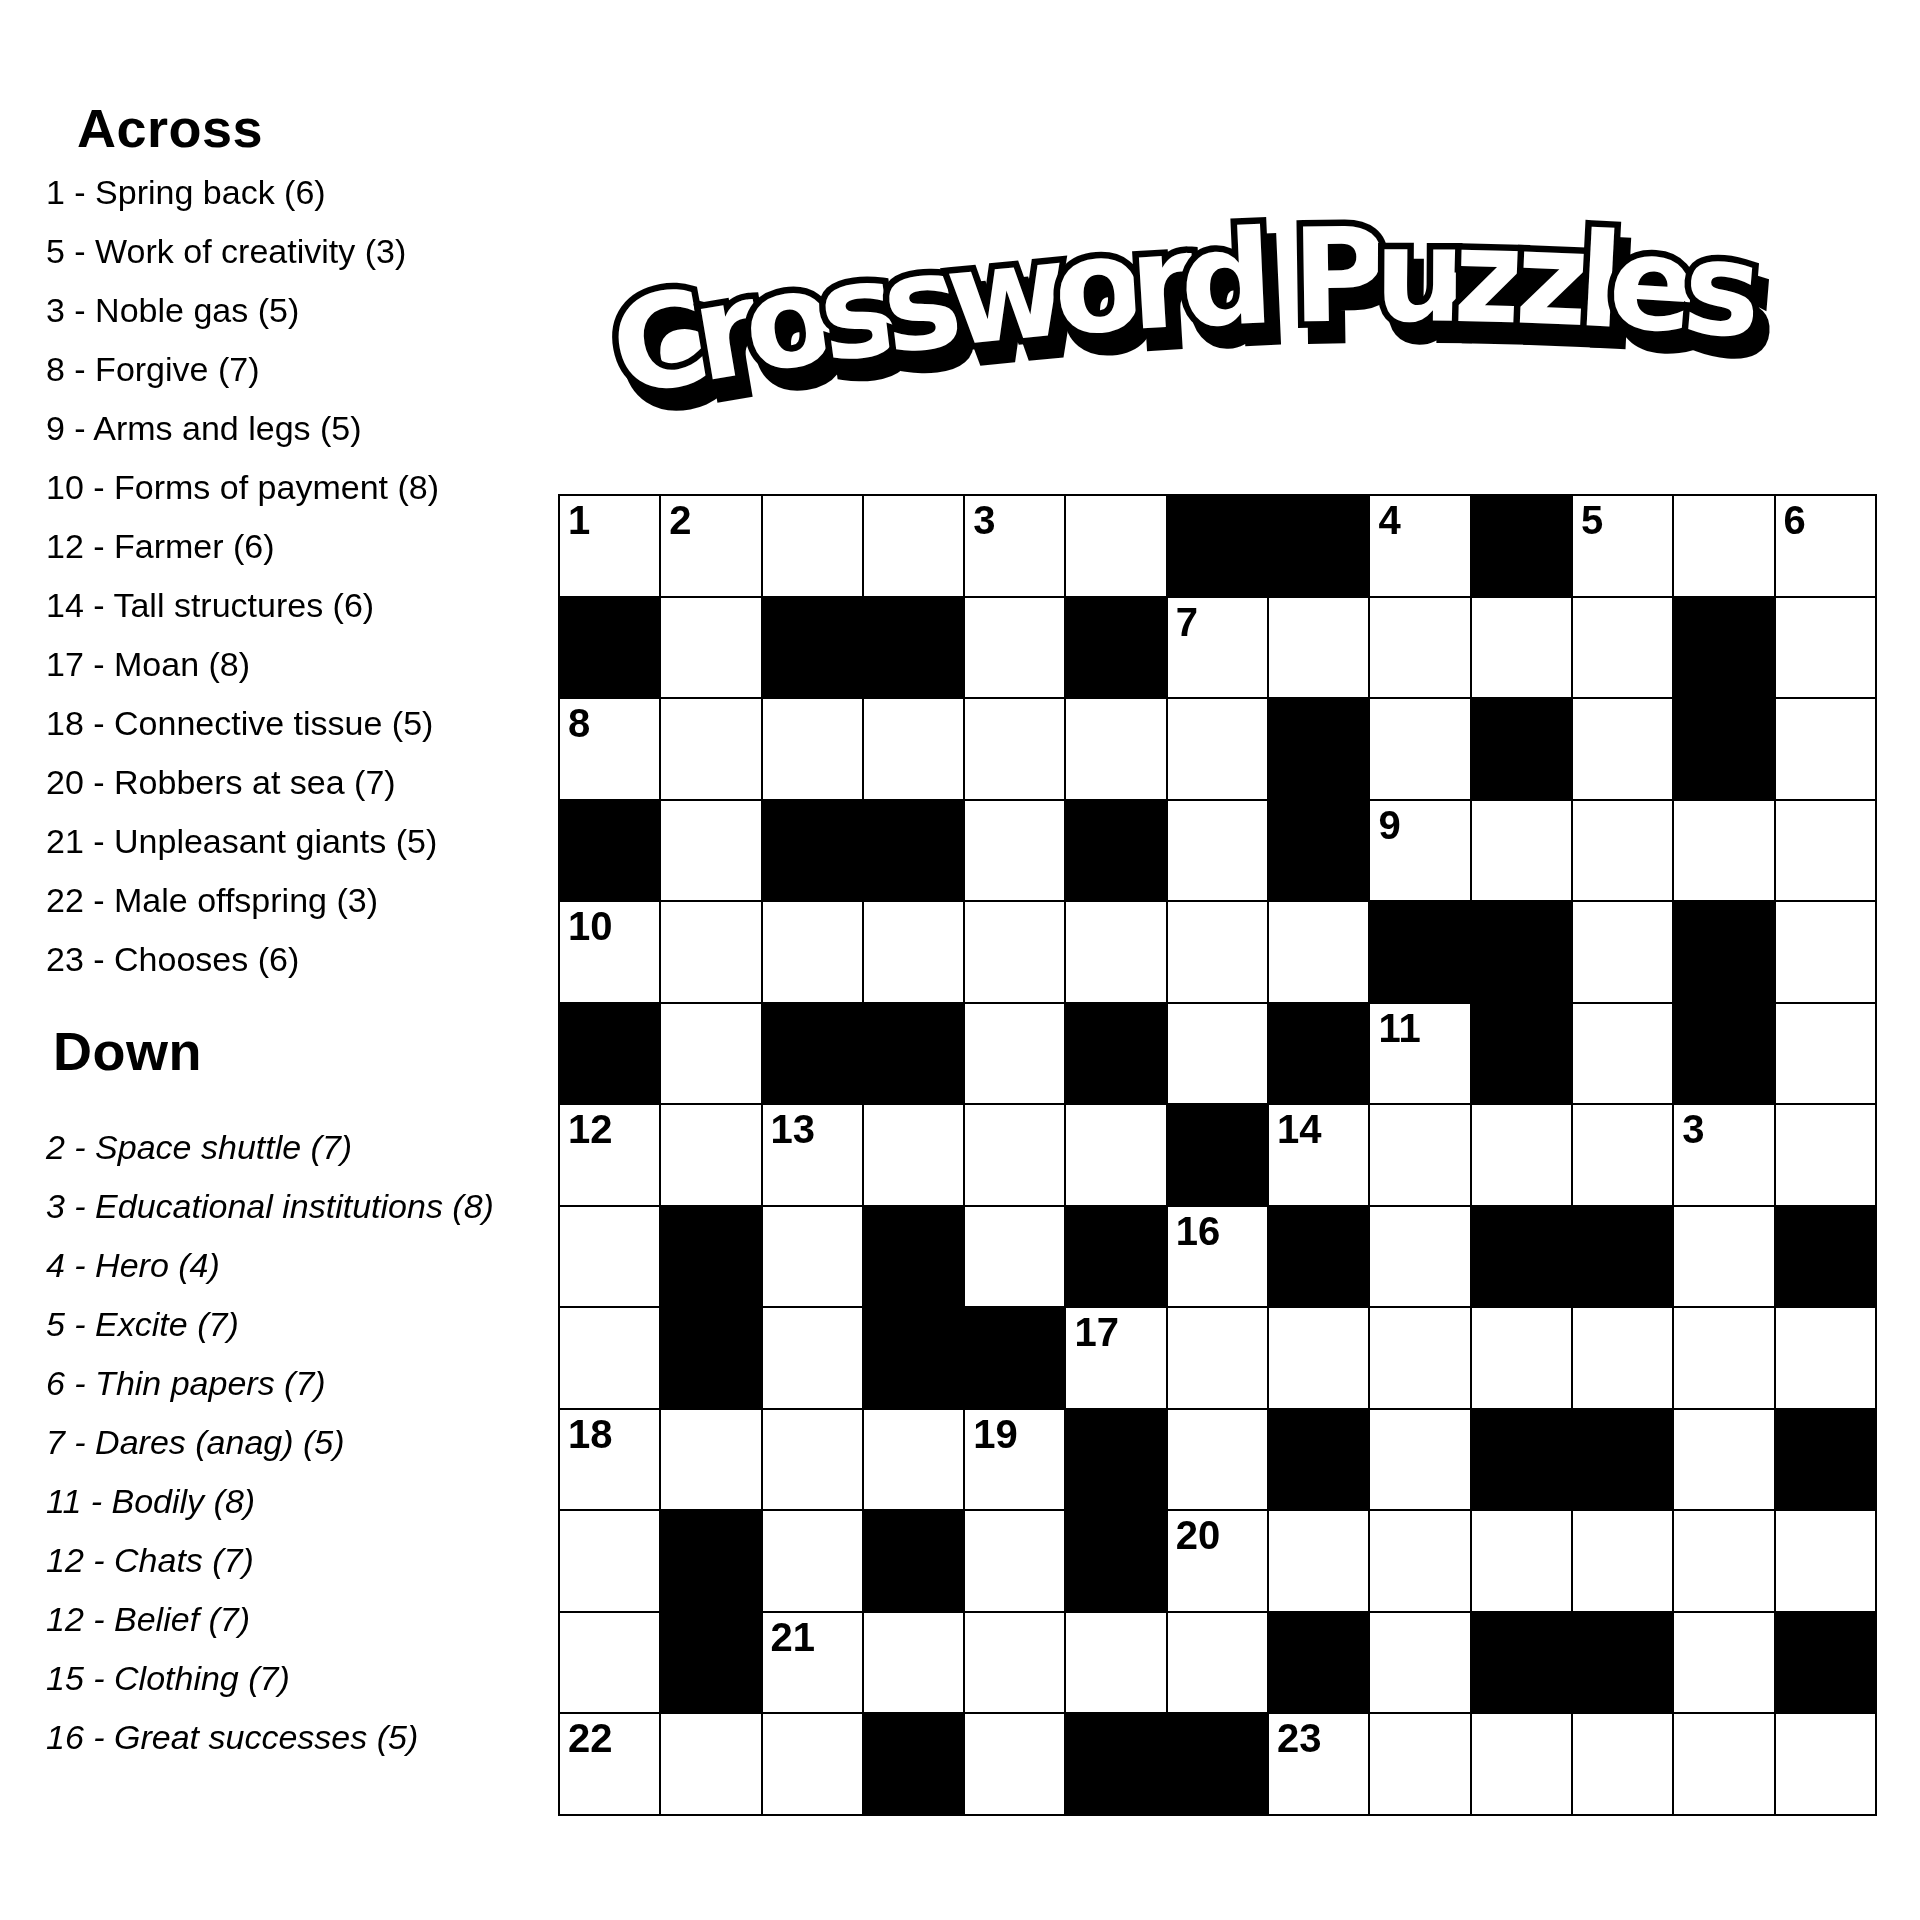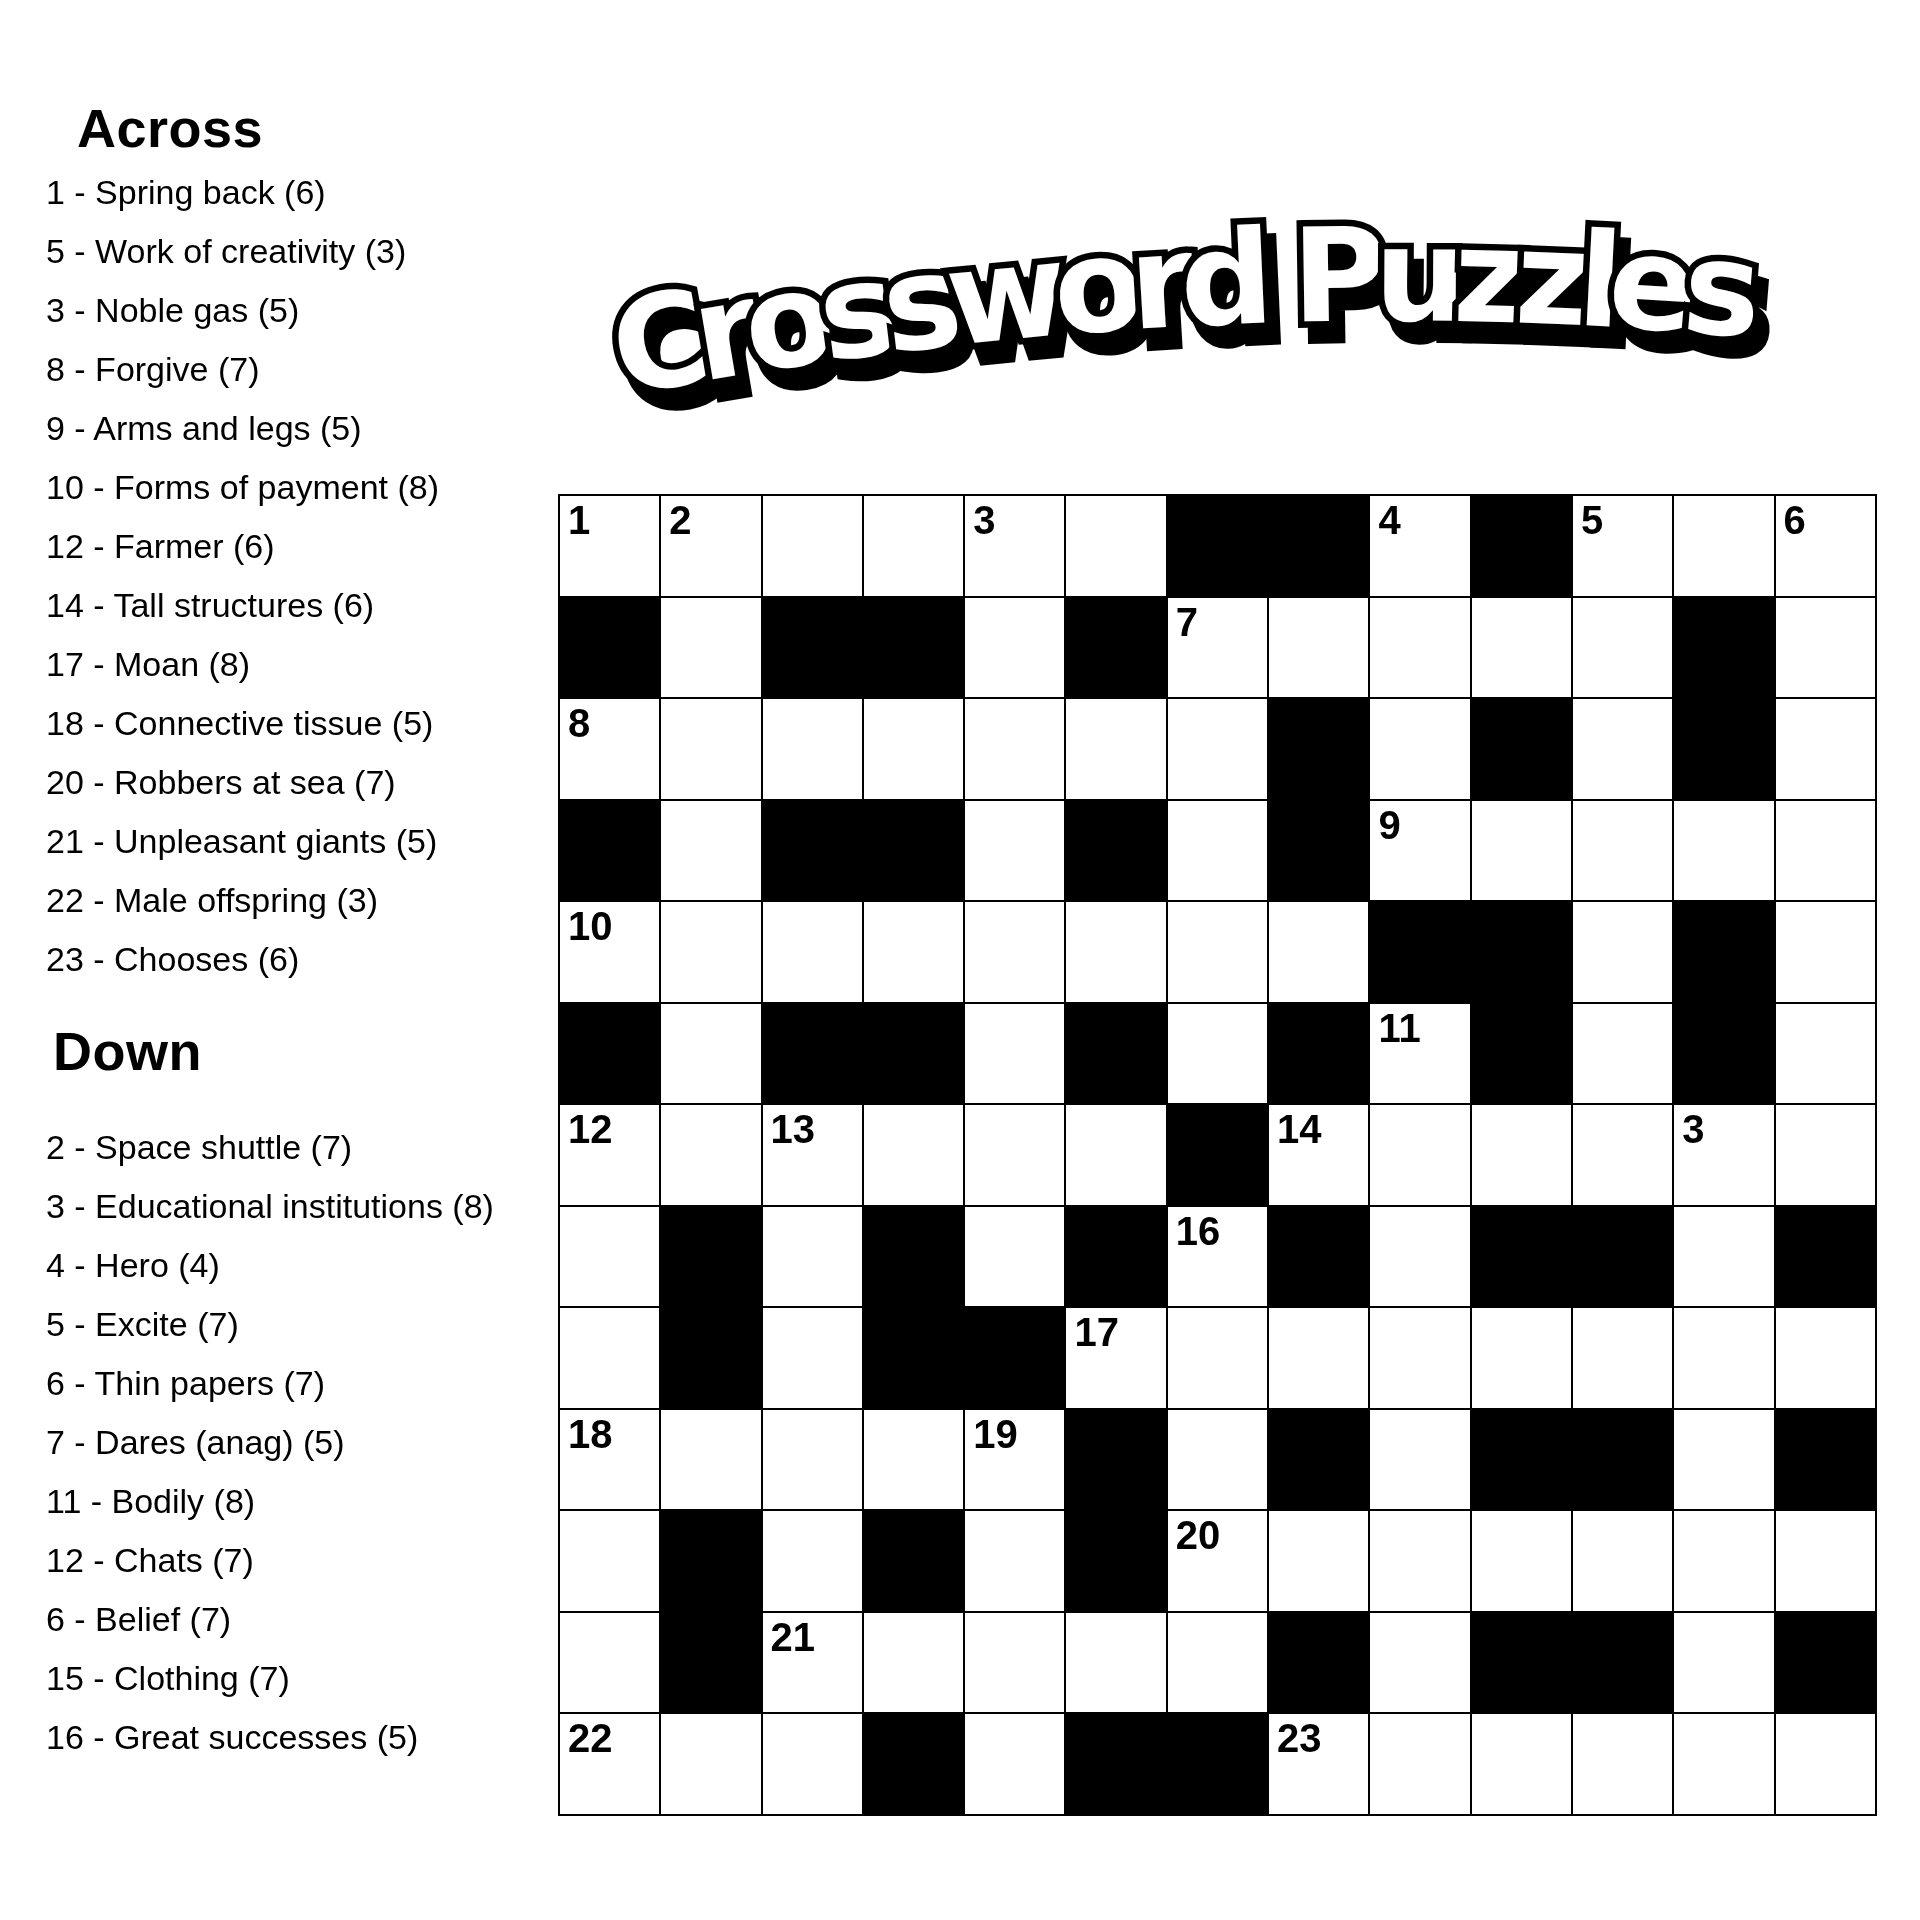--- a/index.html
+++ b/index.html
@@ -9,21 +9,21 @@
     overflow: hidden;
   }
   .heading {
     position: absolute; font-weight: bold; font-size: 54px; line-height: 1;
     letter-spacing: 0.5px; white-space: nowrap;
   }
   #across-heading { left: 77px; top: 101px; }
   #down-heading   { left: 45px; top: 1024px; margin-left: 8px; }
   .clues { position: absolute; left: 46px; }
   #across-clues { top: 172px; }
-  #down-clues   { top: 1127px; }
+  #down-clues   { top: 1127px; font-style: italic; }
   .clue {
     height: 59px; font-size: 34px; line-height: 41px; white-space: nowrap;
   }
   
   #grid {
     position: absolute; left: 558px; top: 494px;
     display: grid;
     grid-template-columns: repeat(13, 101.3px);
     grid-template-rows: repeat(13, 101.5px);
     border: 1.5px solid #000; background: #fff;
@@ -85,21 +85,21 @@
 <div id="down-heading" class="heading">Down</div>
 <div id="down-clues" class="clues">
     <div class="clue">2 - Space shuttle (7)</div>
     <div class="clue">3 - Educational institutions (8)</div>
     <div class="clue">4 - Hero (4)</div>
     <div class="clue">5 - Excite (7)</div>
     <div class="clue">6 - Thin papers (7)</div>
     <div class="clue">7 - Dares (anag) (5)</div>
     <div class="clue">11 - Bodily (8)</div>
     <div class="clue">12 - Chats (7)</div>
-    <div class="clue">6 - Belief (7)</div>
+    <div class="clue">12 - Belief (7)</div>
     <div class="clue">15 - Clothing (7)</div>
     <div class="clue">16 - Great successes (5)</div>
   </div>
 
 <div id="grid">
     <div class="cell">
       <span class="cellnum">1</span>
     </div>
     <div class="cell">
       <span class="cellnum">2</span>

